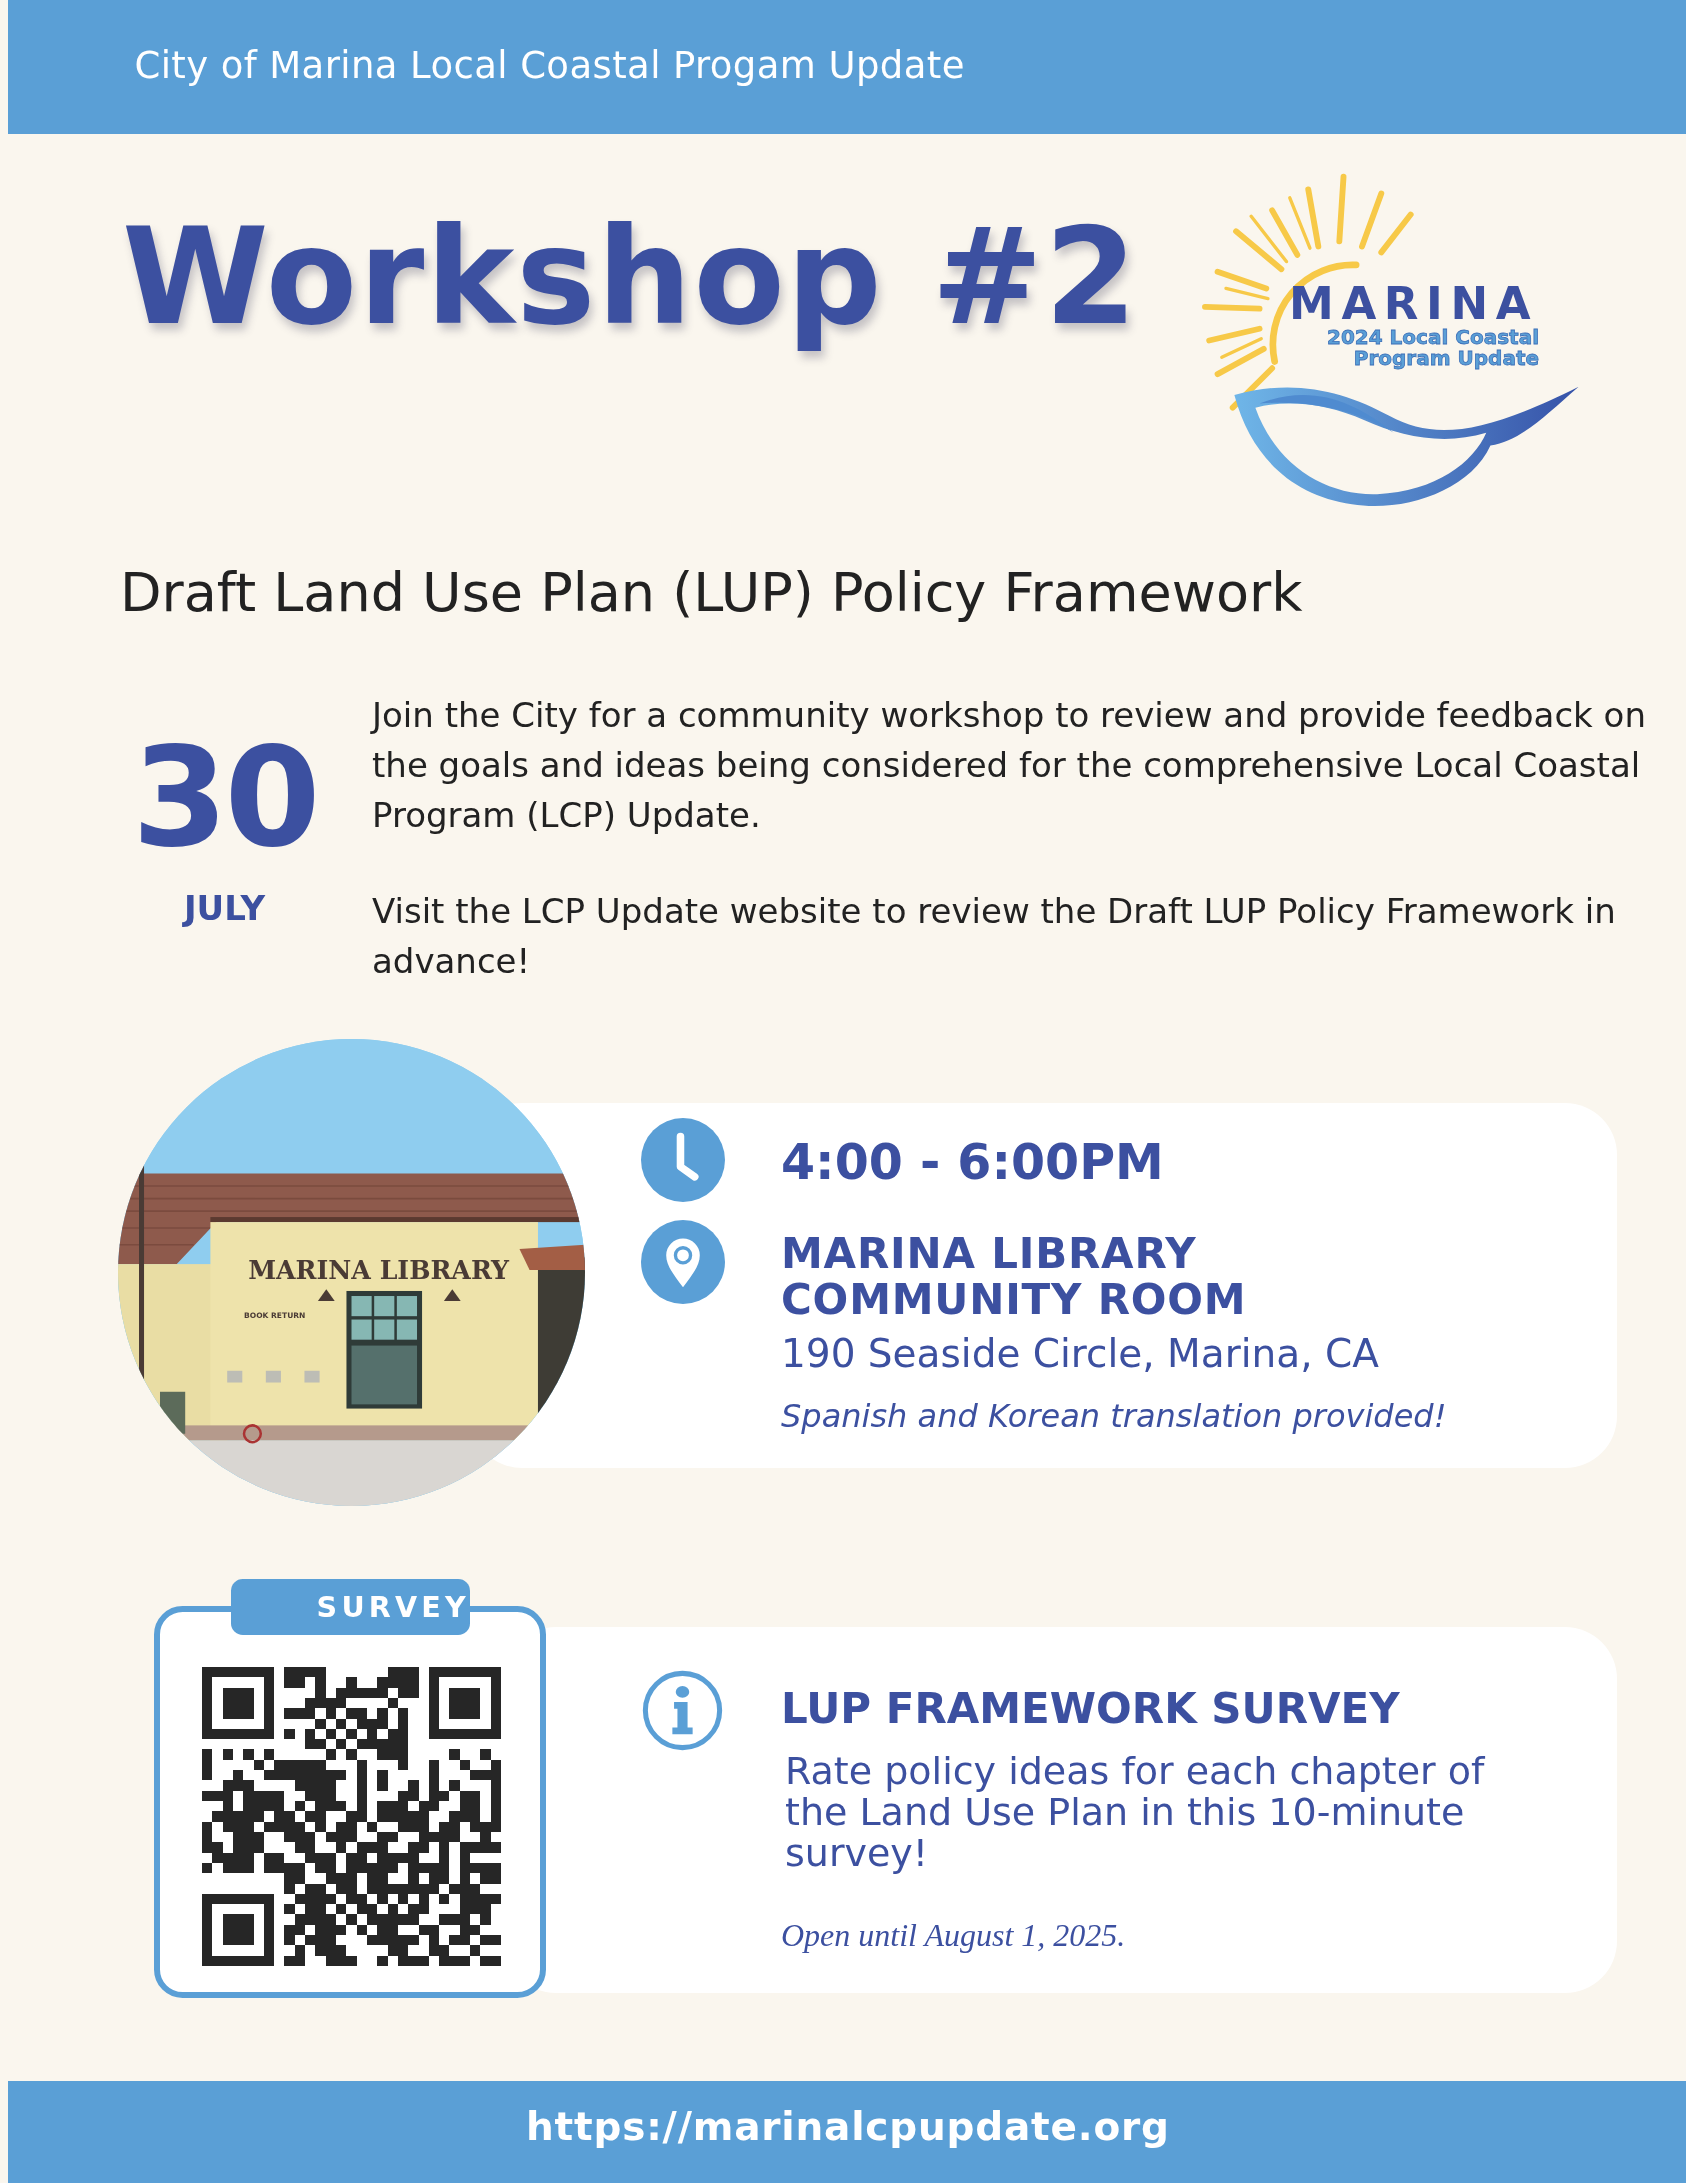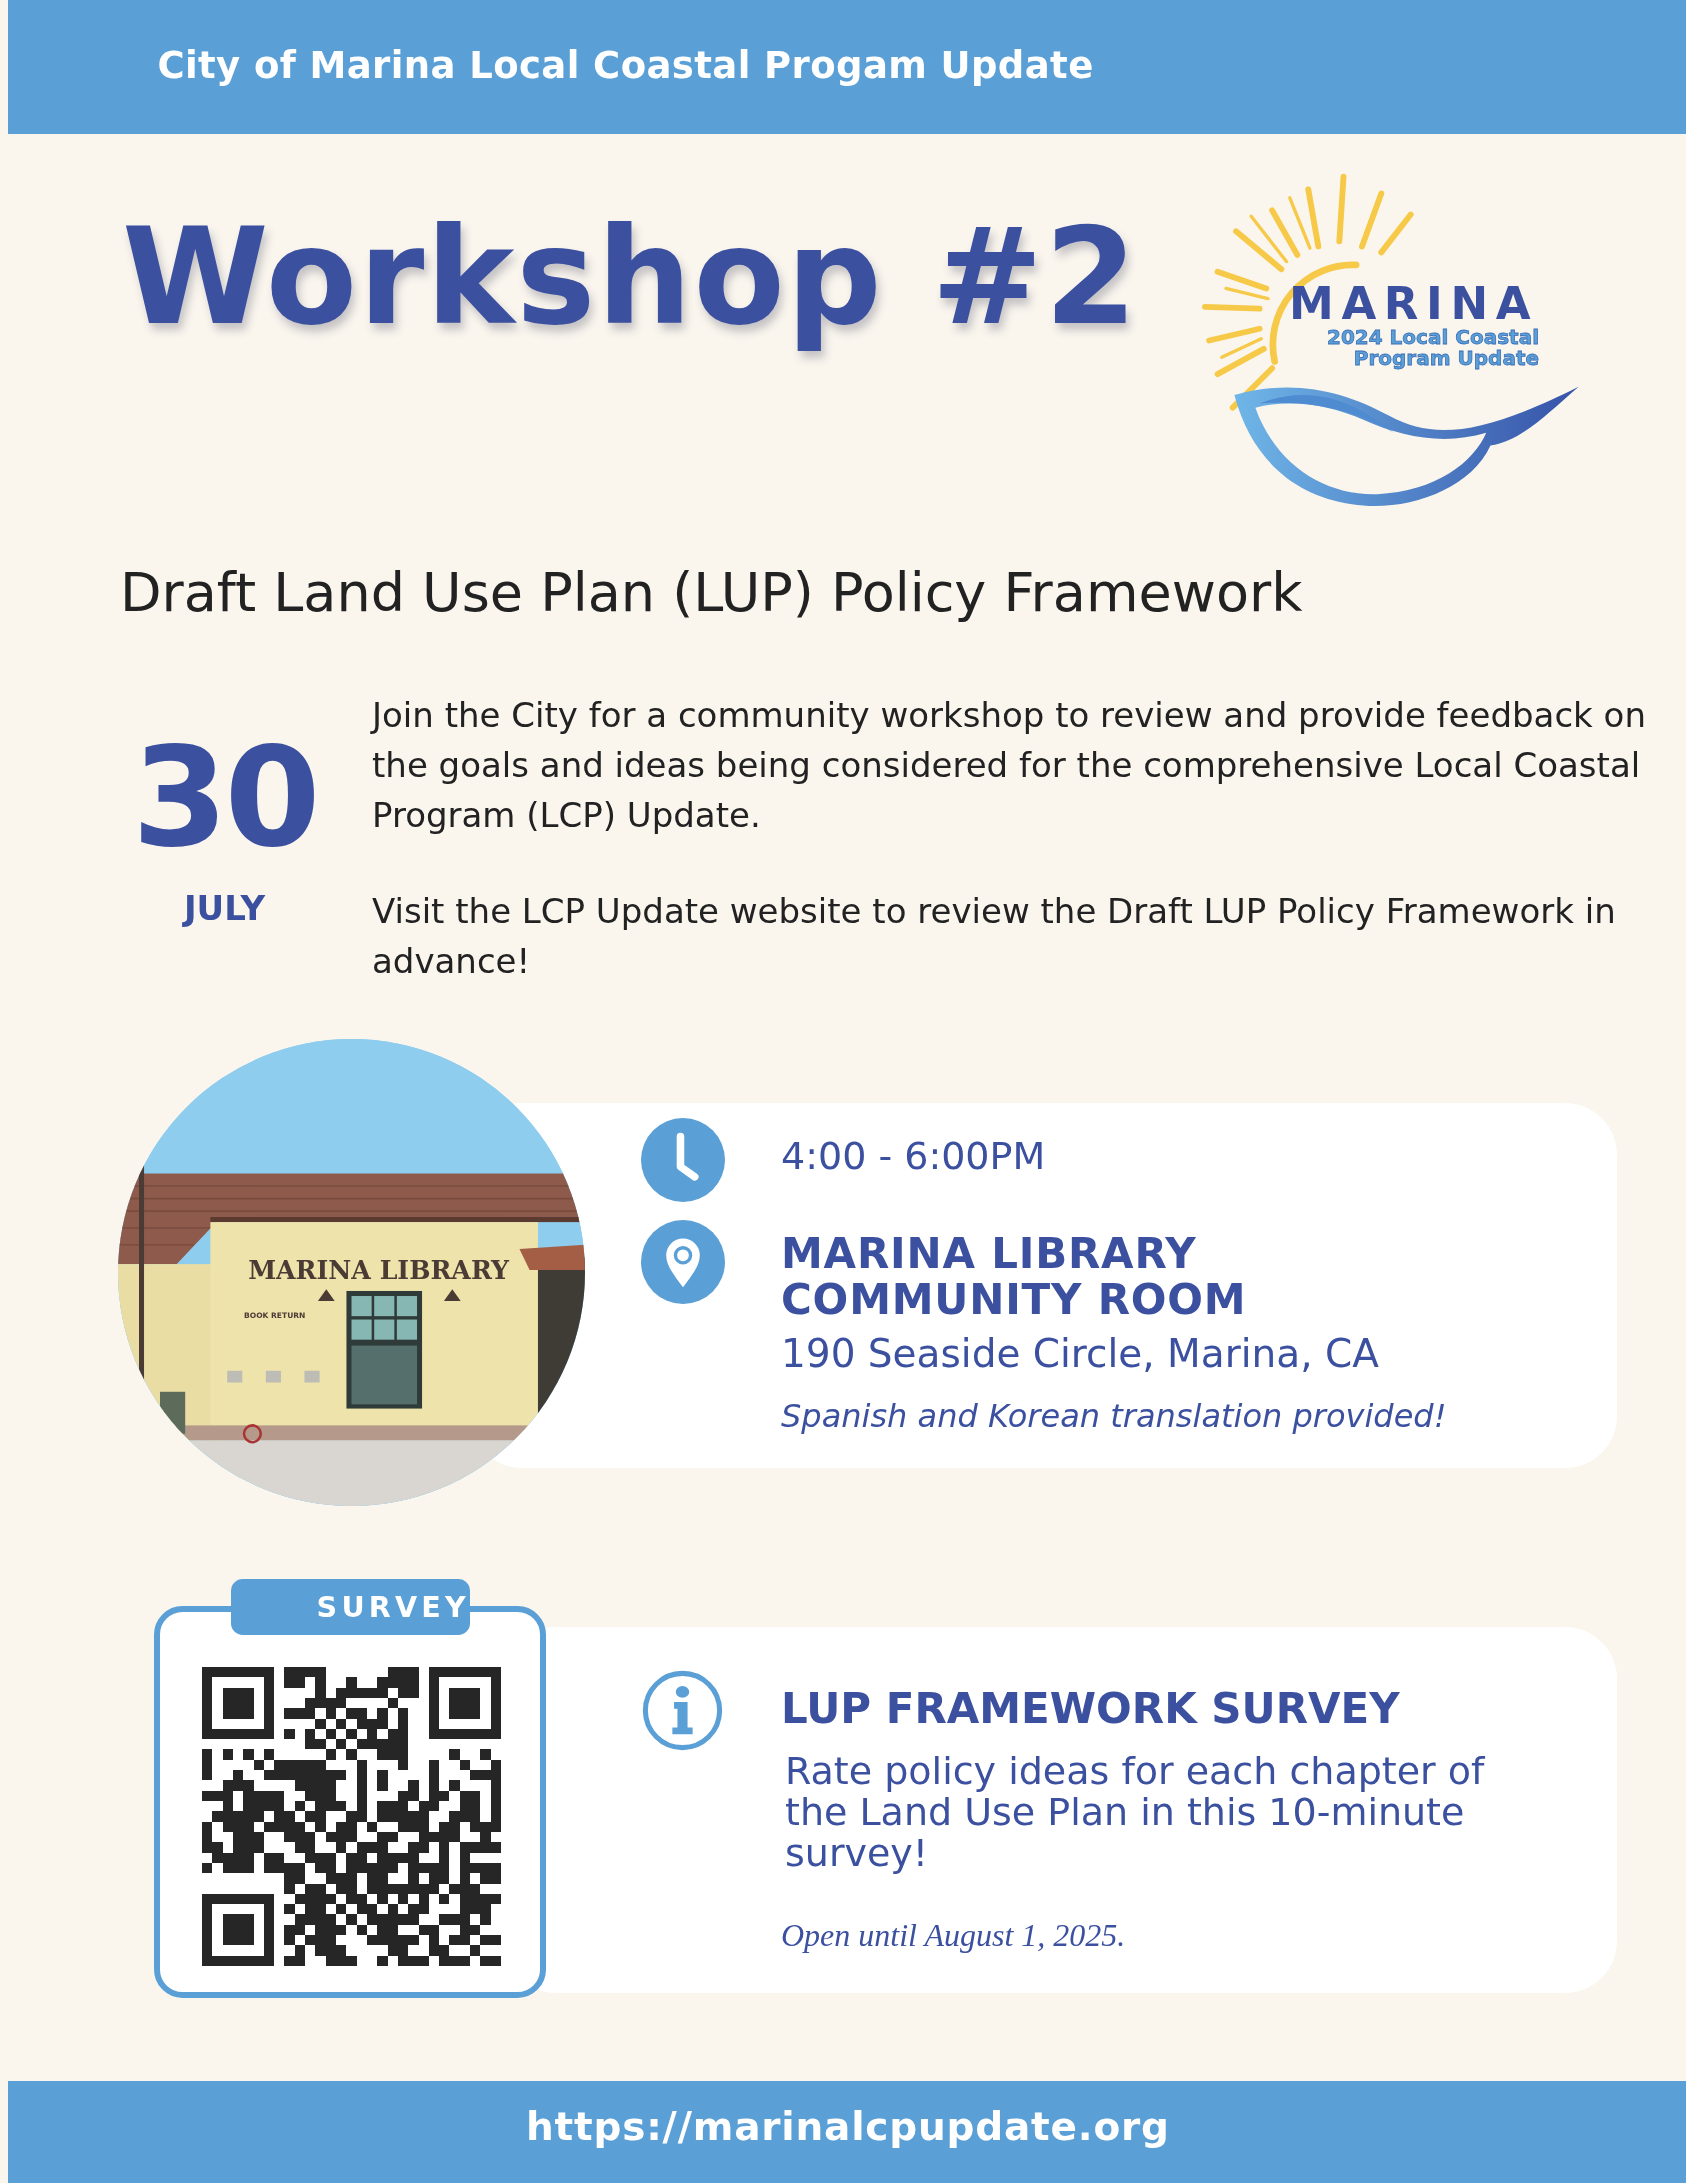--- a/index.html
+++ b/index.html
@@ -10,22 +10,22 @@
   }
   .abs { position:absolute; }
 
   
   .top-bar {
     position:absolute; left:8.4px; top:0; width:1679px; height:134px;
     background:#5A9FD6;
   }
   .top-bar-text {
     position:absolute; left:126px; top:44px;
-    font-family:"DejaVu Sans", sans-serif; font-weight:bold;
-    font-size:37px; color:#ffffff; letter-spacing:0.4px; white-space:nowrap;margin-left:23px;
+    font-family:"DejaVu Sans", sans-serif; font-weight:normal;
+    font-size:37px; color:#ffffff; letter-spacing:0.4px; white-space:nowrap;
   }
 
   
   .title {
     position:absolute; left:122px; top:197px;
     font-family:"DejaVu Sans", sans-serif; font-weight:bold;
     font-size:133px; line-height:161px; color:#3C50A0;
     text-shadow:3.4px 6.7px 8.4px rgba(60,60,90,0.28);
     letter-spacing:1.7px; white-space:nowrap;
   }
@@ -70,21 +70,21 @@
   }
   .photo {
     position:absolute; left:118px; top:1039px; width:467px; height:467px;
     border-radius:50%; overflow:hidden; background:#8FCDEF;
   }
   .icon-circle {
     position:absolute; width:84px; height:84px; border-radius:50%; background:#5A9FD6;
   }
   .event-time {
     position:absolute; left:781px; top:1134px;
-    font-family:"DejaVu Sans", sans-serif; font-weight:normal; font-size:38px; color:#3C50A0; white-space:nowrap;text-align:right;
+    font-family:"DejaVu Sans", sans-serif; font-weight:bold; font-size:49px; color:#3C50A0; white-space:nowrap;text-align:right;
   }
   .event-venue {
     position:absolute; left:781px; top:1231px;
     font-family:"DejaVu Sans", sans-serif; font-weight:bold; font-size:42px; line-height:46px; color:#3C50A0;
     letter-spacing:0.8px; white-space:nowrap;
   }
   .event-address {
     position:absolute; left:781px; top:1331px;
     font-family:"DejaVu Sans", sans-serif; font-size:39px; color:#3C50A0; white-space:nowrap;
   }

